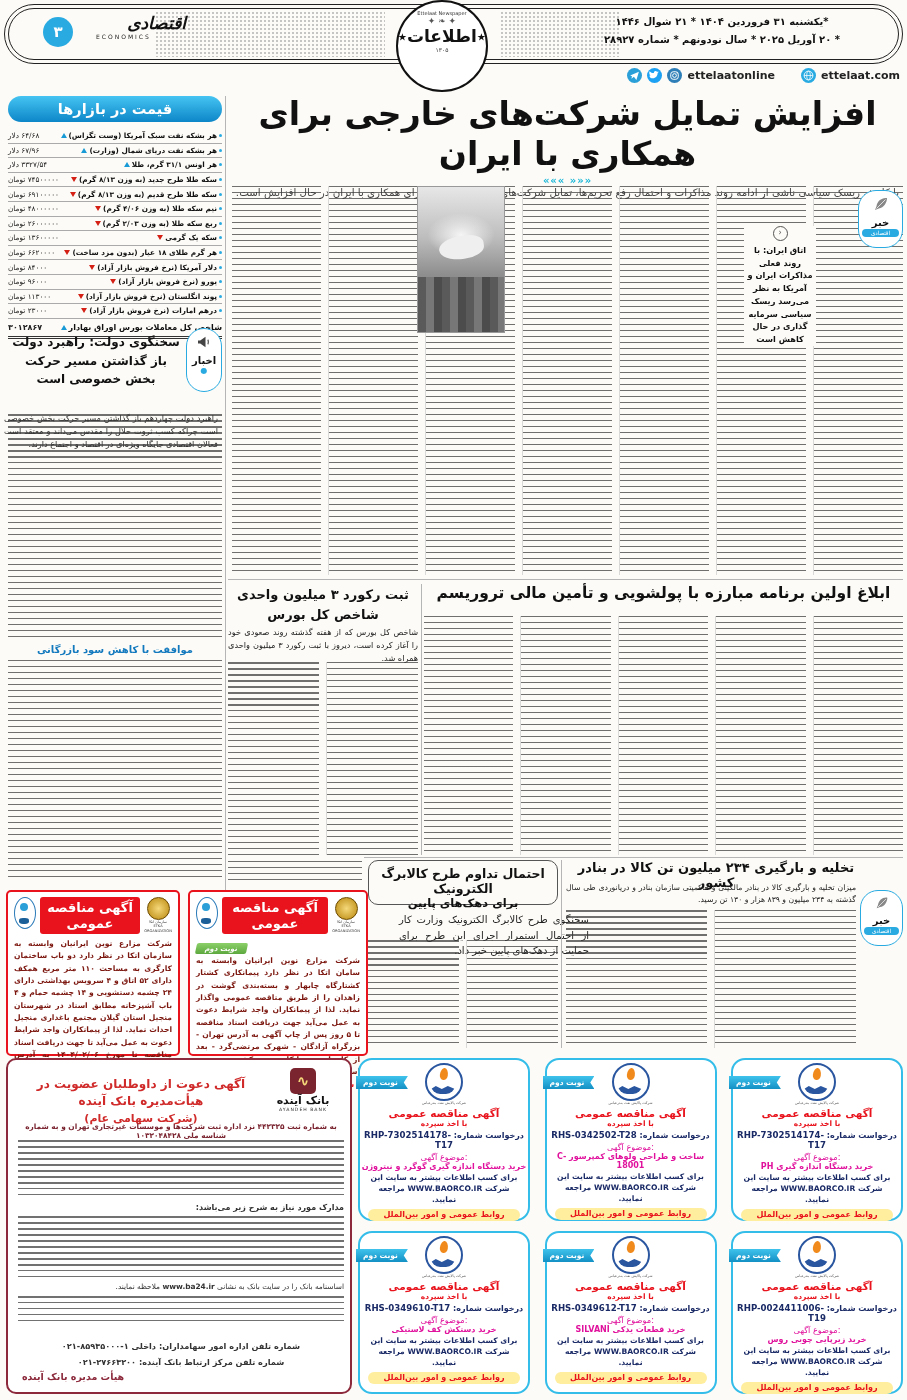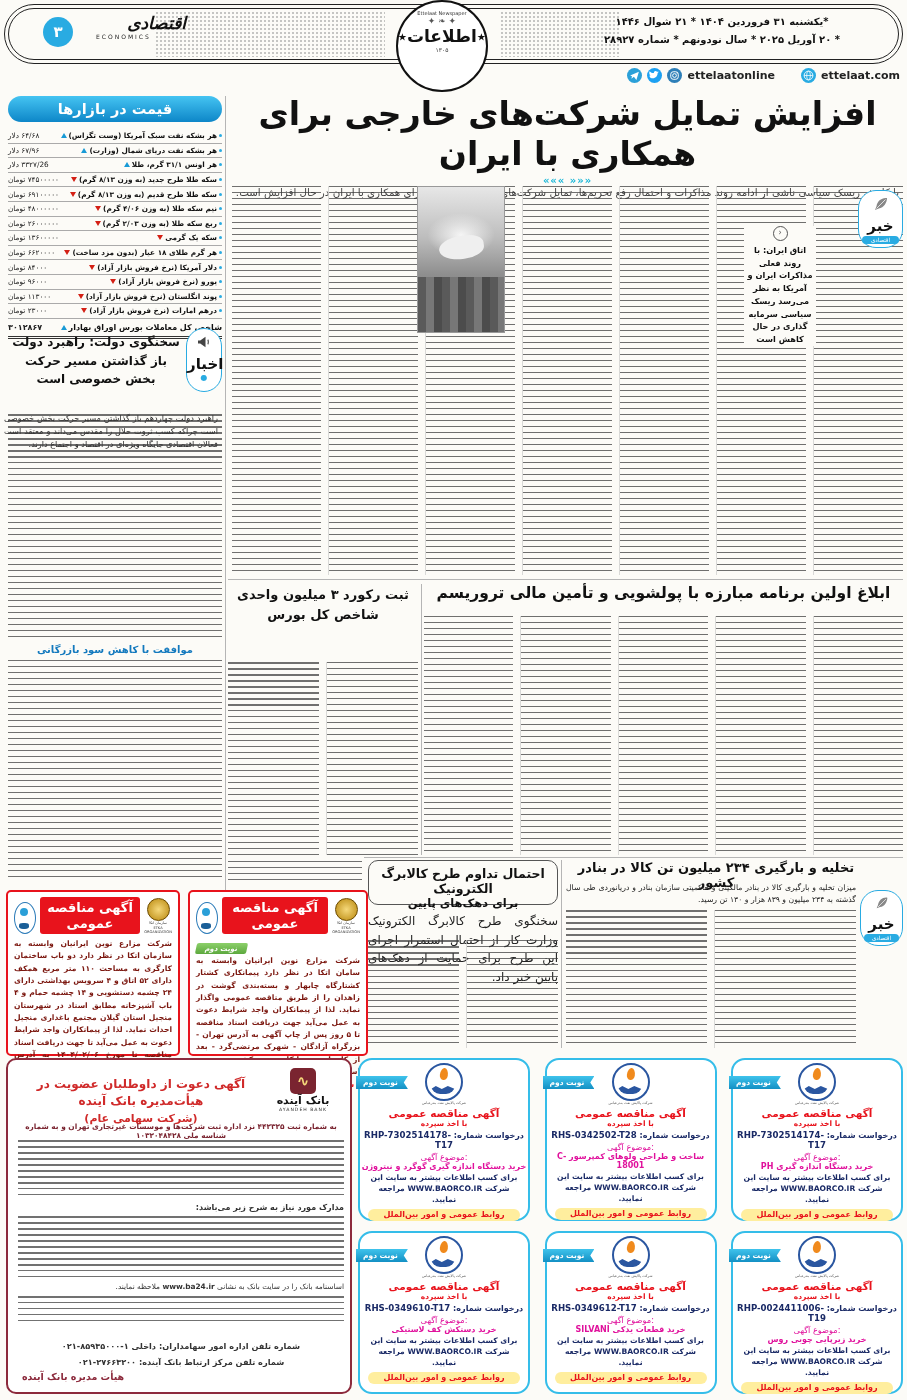--- a/index.html
+++ b/index.html
@@ -34,34 +34,34 @@
   .dot{width:3px;height:3px;border-radius:50%;background:#29abe2;display:inline-block;flex:none;}
   .tri{width:0;height:0;border-left:3.5px solid transparent;border-right:3.5px solid transparent;display:inline-block;flex:none;}
   .tri.up{border-bottom:5px solid #189ad6;}
   .tri.down{border-top:5px solid #d42015;}
   
   .h-main{font-size:33px;font-weight:bold;line-height:1.22;letter-spacing:-0.5px;}
   .deco{color:#19b7d8;font-weight:bold;font-size:10px;letter-spacing:1px;}
   .sub{font-size:10.3px;color:#444;}
   .h2{font-weight:bold;}
   .badge{border:1.5px solid #29abe2;border-radius:18px;background:#fff;text-align:center;padding-top:4px;box-sizing:border-box;}
-  .badge .bl{font-weight:bold;font-size:15px;}
+  .badge .bl{font-weight:bold;font-size:10px;}
   .badge .bp{background:#29abe2;color:#fff;font-size:5.5px;border-radius:6px;margin:1px 3px;padding:1px 0;}
   .quote{font-size:8.2px;font-weight:bold;line-height:1.55;color:#111;}
   .qicon{width:13px;height:13px;border:1.2px solid #555;border-radius:50%;color:#555;font-size:8px;
          line-height:12px;text-align:center;margin:0 auto 3px auto;}
   
   .photo{background:linear-gradient(#e7e7e7 0%,#bdbdbd 35%,#8f8f8f 60%,#6f6f6f 100%);border:1px solid #999;box-sizing:border-box;overflow:hidden;}
   .photo .sky{position:absolute;left:10%;top:18%;width:80%;height:30%;background:radial-gradient(ellipse at center,#f5f5f5 0%,rgba(245,245,245,0) 70%);}
   .photo .cont{position:absolute;bottom:0;left:0;right:0;height:38%;
         background:repeating-linear-gradient(90deg,#5a5a5a 0 8px,#777 8px 16px,#4c4c4c 16px 24px);}
   .photo .hand{position:absolute;left:24%;top:34%;width:52%;height:16%;background:#efefef;border-radius:50% 40% 45% 50%;transform:rotate(-8deg);}
   
   .rad{border:2.5px solid #e8131c;border-radius:5px;background:#fff;box-sizing:border-box;padding:5px 6px;}
-  .rad-head{display:flex;align-items:flex-end;gap:4px;}
+  .rad-head{display:flex;align-items:flex-start;gap:4px;}
   .rad-banner{flex:1;background:#e8131c;color:#fff;border-radius:3px;text-align:center;
               font-weight:bold;font-size:13px;line-height:1.2;padding:3px 0;}
   .oval-logo{width:20px;height:30px;border:1.3px solid #2a7ab8;border-radius:50%;flex:none;position:relative;}
   .oval-logo i{position:absolute;left:5px;top:5px;width:8px;height:8px;border-radius:50%;background:#2a9fd8;}
   .oval-logo b{position:absolute;left:4px;bottom:4px;width:10px;height:6px;background:#1a5f98;border-radius:40%;}
   .gold-logo{width:28px;flex:none;text-align:center;}
   .gold-logo .gc{width:21px;height:21px;margin:0 auto;border-radius:50%;background:radial-gradient(#f5d87a,#b8860b);border:1.5px solid #6b4a00;}
   .gold-logo .gt{font-size:3.6px;color:#333;line-height:1.2;}
   .rad-body{font-size:7.6px;font-weight:bold;color:#7c1810;line-height:1.62;margin-top:4px;}
   .rad-phone{font-size:7.8px;font-weight:bold;color:#e8131c;text-align:center;margin-top:2px;}
@@ -176,21 +176,21 @@
           <i class="tri up"></i>
         </span>
         <span class="pval">۶۷/۹۶ دلار</span>
       </div>
     <div class="prow">
         <span class="plbl">
           <i class="dot"></i>
           <span>هر اونس ۳۱/۱ گرم، طلا</span>
           <i class="tri up"></i>
         </span>
-        <span class="pval">۳۳۲۷/26 دلار</span>
+        <span class="pval">۳۳۲۷/۵۴ دلار</span>
       </div>
     <div class="prow">
         <span class="plbl">
           <i class="dot"></i>
           <span>سکه طلا طرح جدید (به وزن ۸/۱۳ گرم)</span>
           <i class="tri down"></i>
         </span>
         <span class="pval">۷۴۵۰۰۰۰۰ تومان</span>
       </div>
     <div class="prow">
@@ -322,20 +322,21 @@
       </svg>
     <div class="bl">اخبار</div>
     <div style="color:#29abe2;font-size:8px;">●</div>
   </div>
   <div class="abs rtl jst lead" style="left:4px;top:374px;width:214px;margin-top:38px;">راهبرد دولت چهاردهم باز گذاشتن مسیر حرکت بخش خصوصی است چراکه کسب ثروت حلال را مقدس می‌داند و معتقد است فعالان اقتصادی جایگاه ویژه‌ای در اقتصاد و اجتماع دارند.</div>
   <div class="abs gk" style="left:8px;top:414px;width:214px;height:226px;"></div>
   <div class="abs rtl ctr bluehead" style="left:8px;top:644px;width:214px;">موافقت با کاهش سود بازرگانی</div>
   <div class="abs gk" style="left:8px;top:660px;width:214px;height:220px;"></div>
 
   <div class="abs rtl h2 ctr" style="left:228px;top:585px;width:190px;font-size:13px;line-height:1.5;">ثبت رکورد ۳ میلیون واحدی شاخص کل بورس</div>
+  <div class="abs rtl jst lead" style="left:228px;top:626px;width:190px;">شاخص کل بورس که از هفته گذشته روند صعودی خود را آغاز کرده است، دیروز با ثبت رکورد ۳ میلیون واحدی همراه شد.</div>
   <div class="abs gkcols" style="left:228px;top:662px;width:190px;height:193px;">
     <div class="gk"></div>
       <div class="gk"></div>
   </div>
   <div class="abs gk" style="left:228px;top:861px;width:134px;height:24px;"></div>
 
   <div class="abs vrule" style="left:421px;top:584px;height:271px;"></div>
 
   <div class="abs rtl h2 ctr" style="left:424px;top:584px;width:479px;font-size:15.5px;">ابلاغ اولین برنامه مبارزه با پولشویی و تأمین مالی تروریسم</div>
   <div class="abs gkcols" style="left:424px;top:616px;width:479px;height:239px;">
@@ -345,21 +346,21 @@
       <div class="gk"></div>
       <div class="gk"></div>
   </div>
 
   <div class="abs hrule" style="left:364px;top:857px;width:539px;"></div>
 
   <div class="abs boxhead rtl" style="left:368px;top:860px;width:190px;height:45px;padding-top:5px;">
     <div style="font-size:12.5px;">احتمال تداوم طرح کالابرگ الکترونیک</div>
     <div style="font-size:11.5px;">برای دهک‌های پایین</div>
   </div>
-  <div class="abs rtl jst" style="left:368px;top:912px;width:190px;font-size:12px;line-height:1.55;color:#222;">سخنگوی طرح کالابرگ الکترونیک وزارت کار از احتمال استمرار اجرای این طرح برای حمایت از دهک‌های پایین خبر داد.</div>
+  <div class="abs rtl jst" style="left:368px;top:912px;width:190px;font-size:10px;line-height:1.55;color:#222;padding-left:31px;">سخنگوی طرح کالابرگ الکترونیک وزارت کار از احتمال استمرار اجرای این طرح برای حمایت از دهک‌های پایین خبر داد.</div>
   <div class="abs gkcols" style="left:368px;top:940px;width:190px;height:108px;">
     <div class="gk"></div>
       <div class="gk"></div>
   </div>
 
   <div class="abs vrule" style="left:561px;top:860px;height:188px;"></div>
 
   <div class="abs rtl h2 ctr" style="left:566px;top:860px;width:300px;font-size:13px;">تخلیه و بارگیری ۲۳۴ میلیون تن کالا در بنادر کشور</div>
   <div class="abs rtl jst" style="left:566px;top:882px;width:290px;font-size:7.7px;line-height:1.55;color:#222;">میزان تخلیه و بارگیری کالا در بنادر مالکیتی و حاکمیتی سازمان بنادر و دریانوردی طی سال گذشته به ۲۳۴ میلیون و ۸۳۹ هزار و ۱۳۰ تن رسید.</div>
   <div class="abs gkcols" style="left:566px;top:910px;width:290px;height:138px;">

